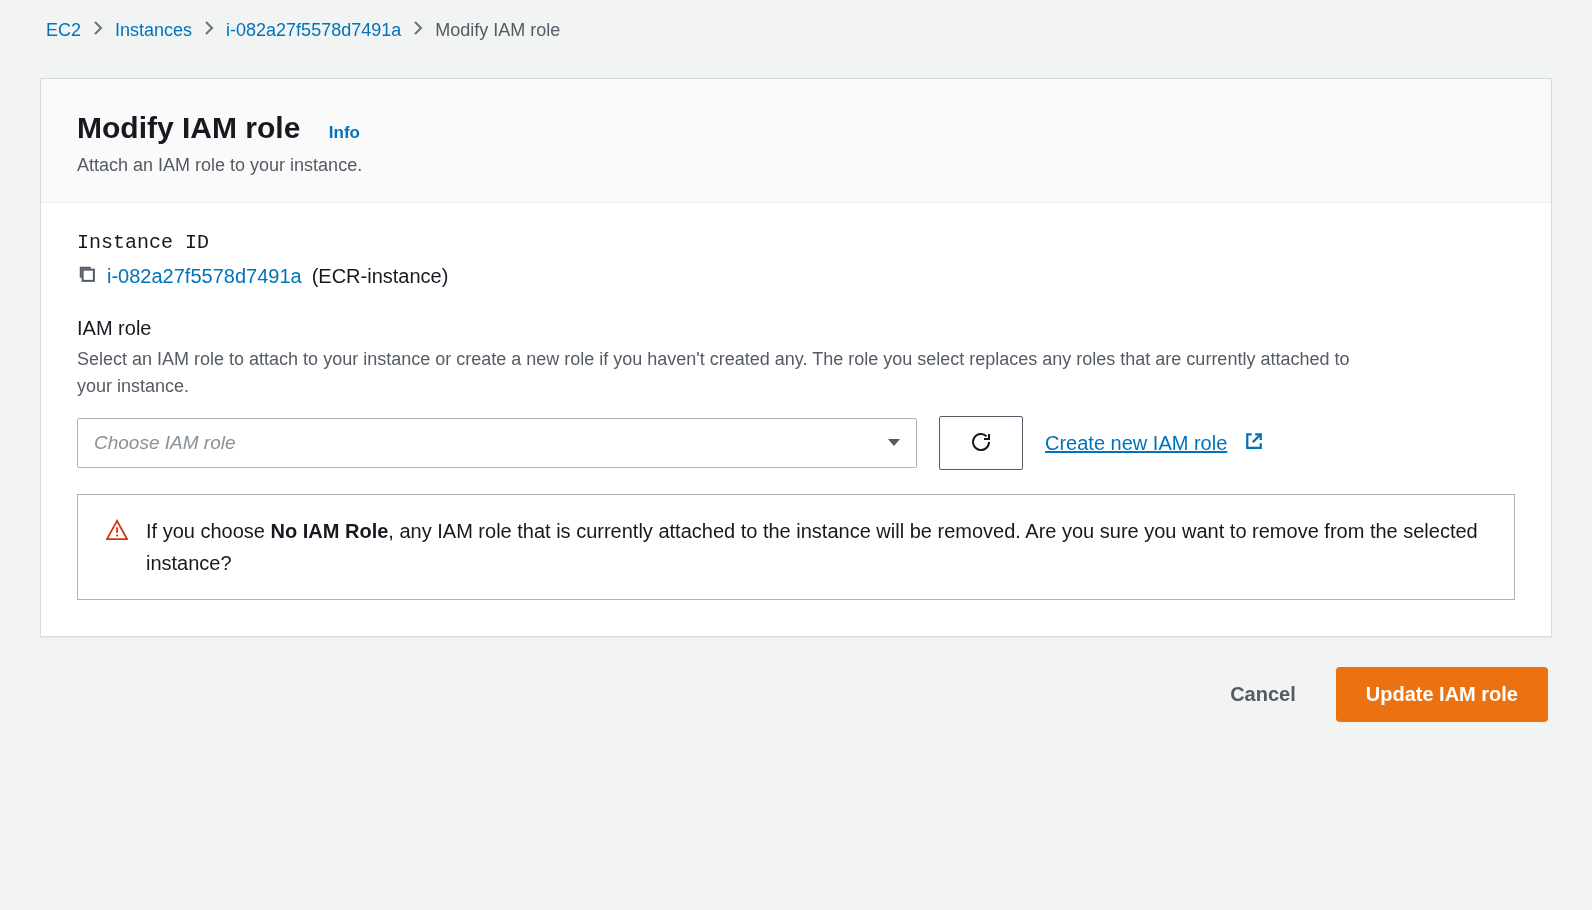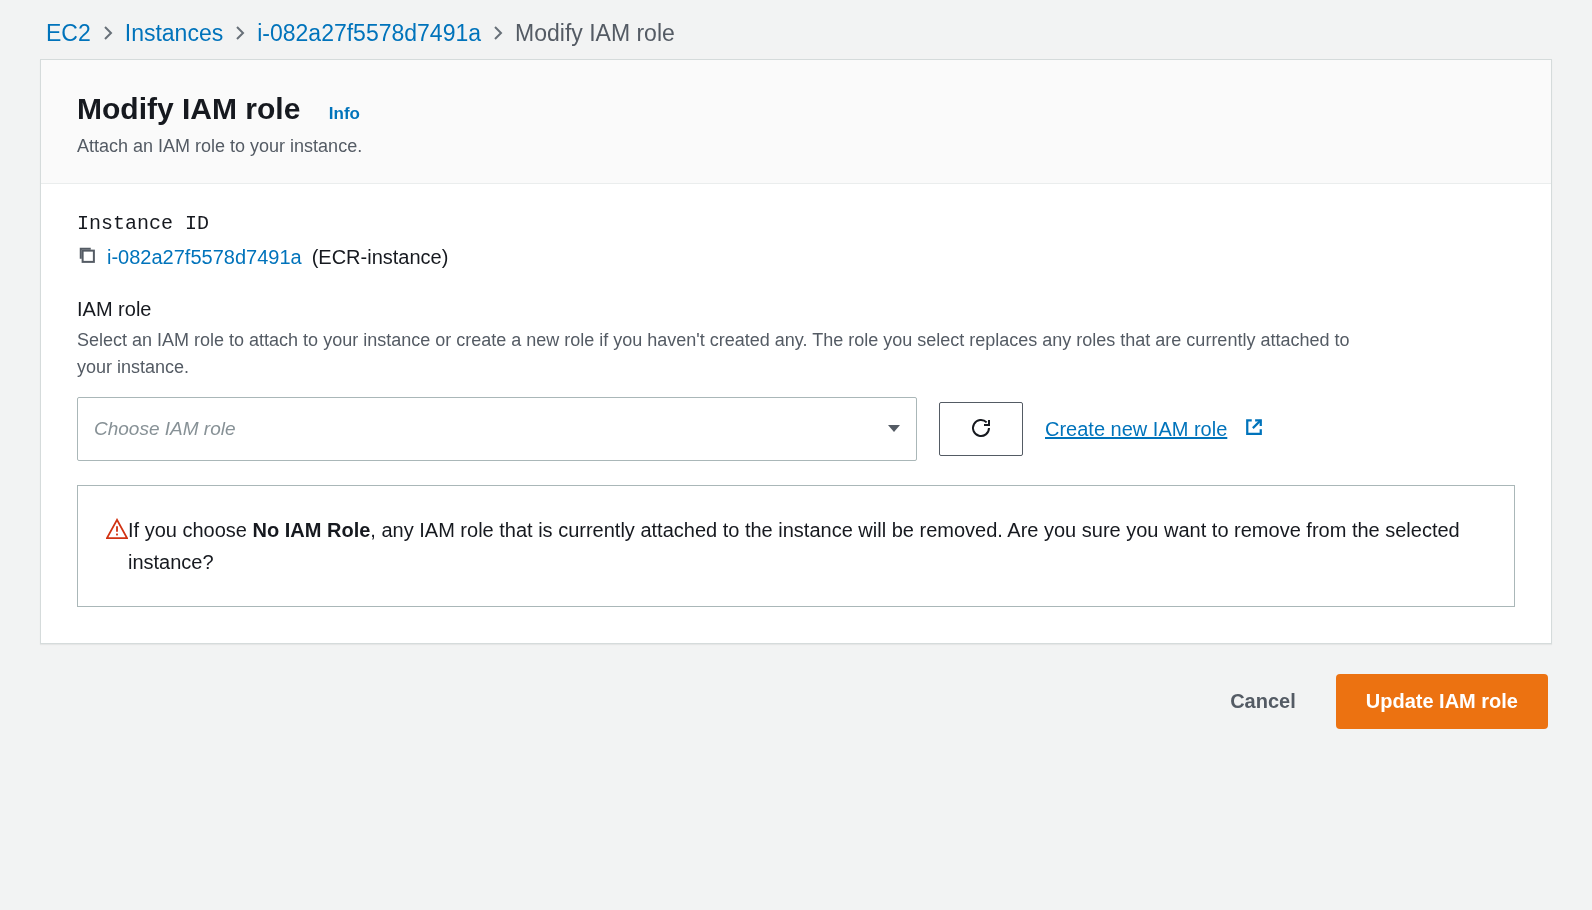--- a/index.html
+++ b/index.html
@@ -11,22 +11,22 @@
   height: 910px;
   padding: 0;
 }
 .page {
   padding: 20px 40px;
 }
 .breadcrumb {
   display: flex;
   align-items: center;
   gap: 12px;
-  font-size: 23px;
-  margin-bottom: 12px;
+  font-size: 18px;
+  margin-bottom: 37px;
   padding-left: 6px;
 }
 .breadcrumb a { color: #0073bb; text-decoration: none; }
 .breadcrumb .sep { color: #687078; }
 .breadcrumb .current { color: #545b64; }
 
 .panel {
   background: #fff;
   border: 1px solid #d5dbdb;
   box-shadow: 0 1px 1px rgba(0,0,0,0.05);
@@ -85,21 +85,21 @@
   display: flex;
   align-items: center;
   gap: 22px;
 }
 .select-box {
   position: relative;
   width: 840px;
 }
 .select-input {
   width: 100%;
-  height: 64px;
+  height: 50px;
   border: 1px solid #aab7b8;
   border-radius: 2px;
   padding: 0 44px 0 16px;
   font-size: 19px;
   font-style: italic;
   color: #879196;
   background: #fff;
   cursor: pointer;
   text-align: left;
 }
@@ -127,22 +127,23 @@
   text-decoration: underline;
   font-size: 20px;
   font-weight: 500;
   display: inline-flex;
   align-items: center;
   gap: 18px;
 }
 .alert-box {
   margin-top: 24px;
   border: 1px solid #aab7b8;
-  padding: 28px 28px;
-  display: flex;
+  padding: 20px 28px;
+  display: flex;
+  gap: 18px;
   align-items: flex-start;
 }
 .alert-icon { color: #d13212; flex-shrink: 0; margin-top: 4px; }
 .alert-text {
   font-size: 20px;
   line-height: 1.6;
   color: #16191f;
 }
 .alert-text b { font-weight: 700; }
 

